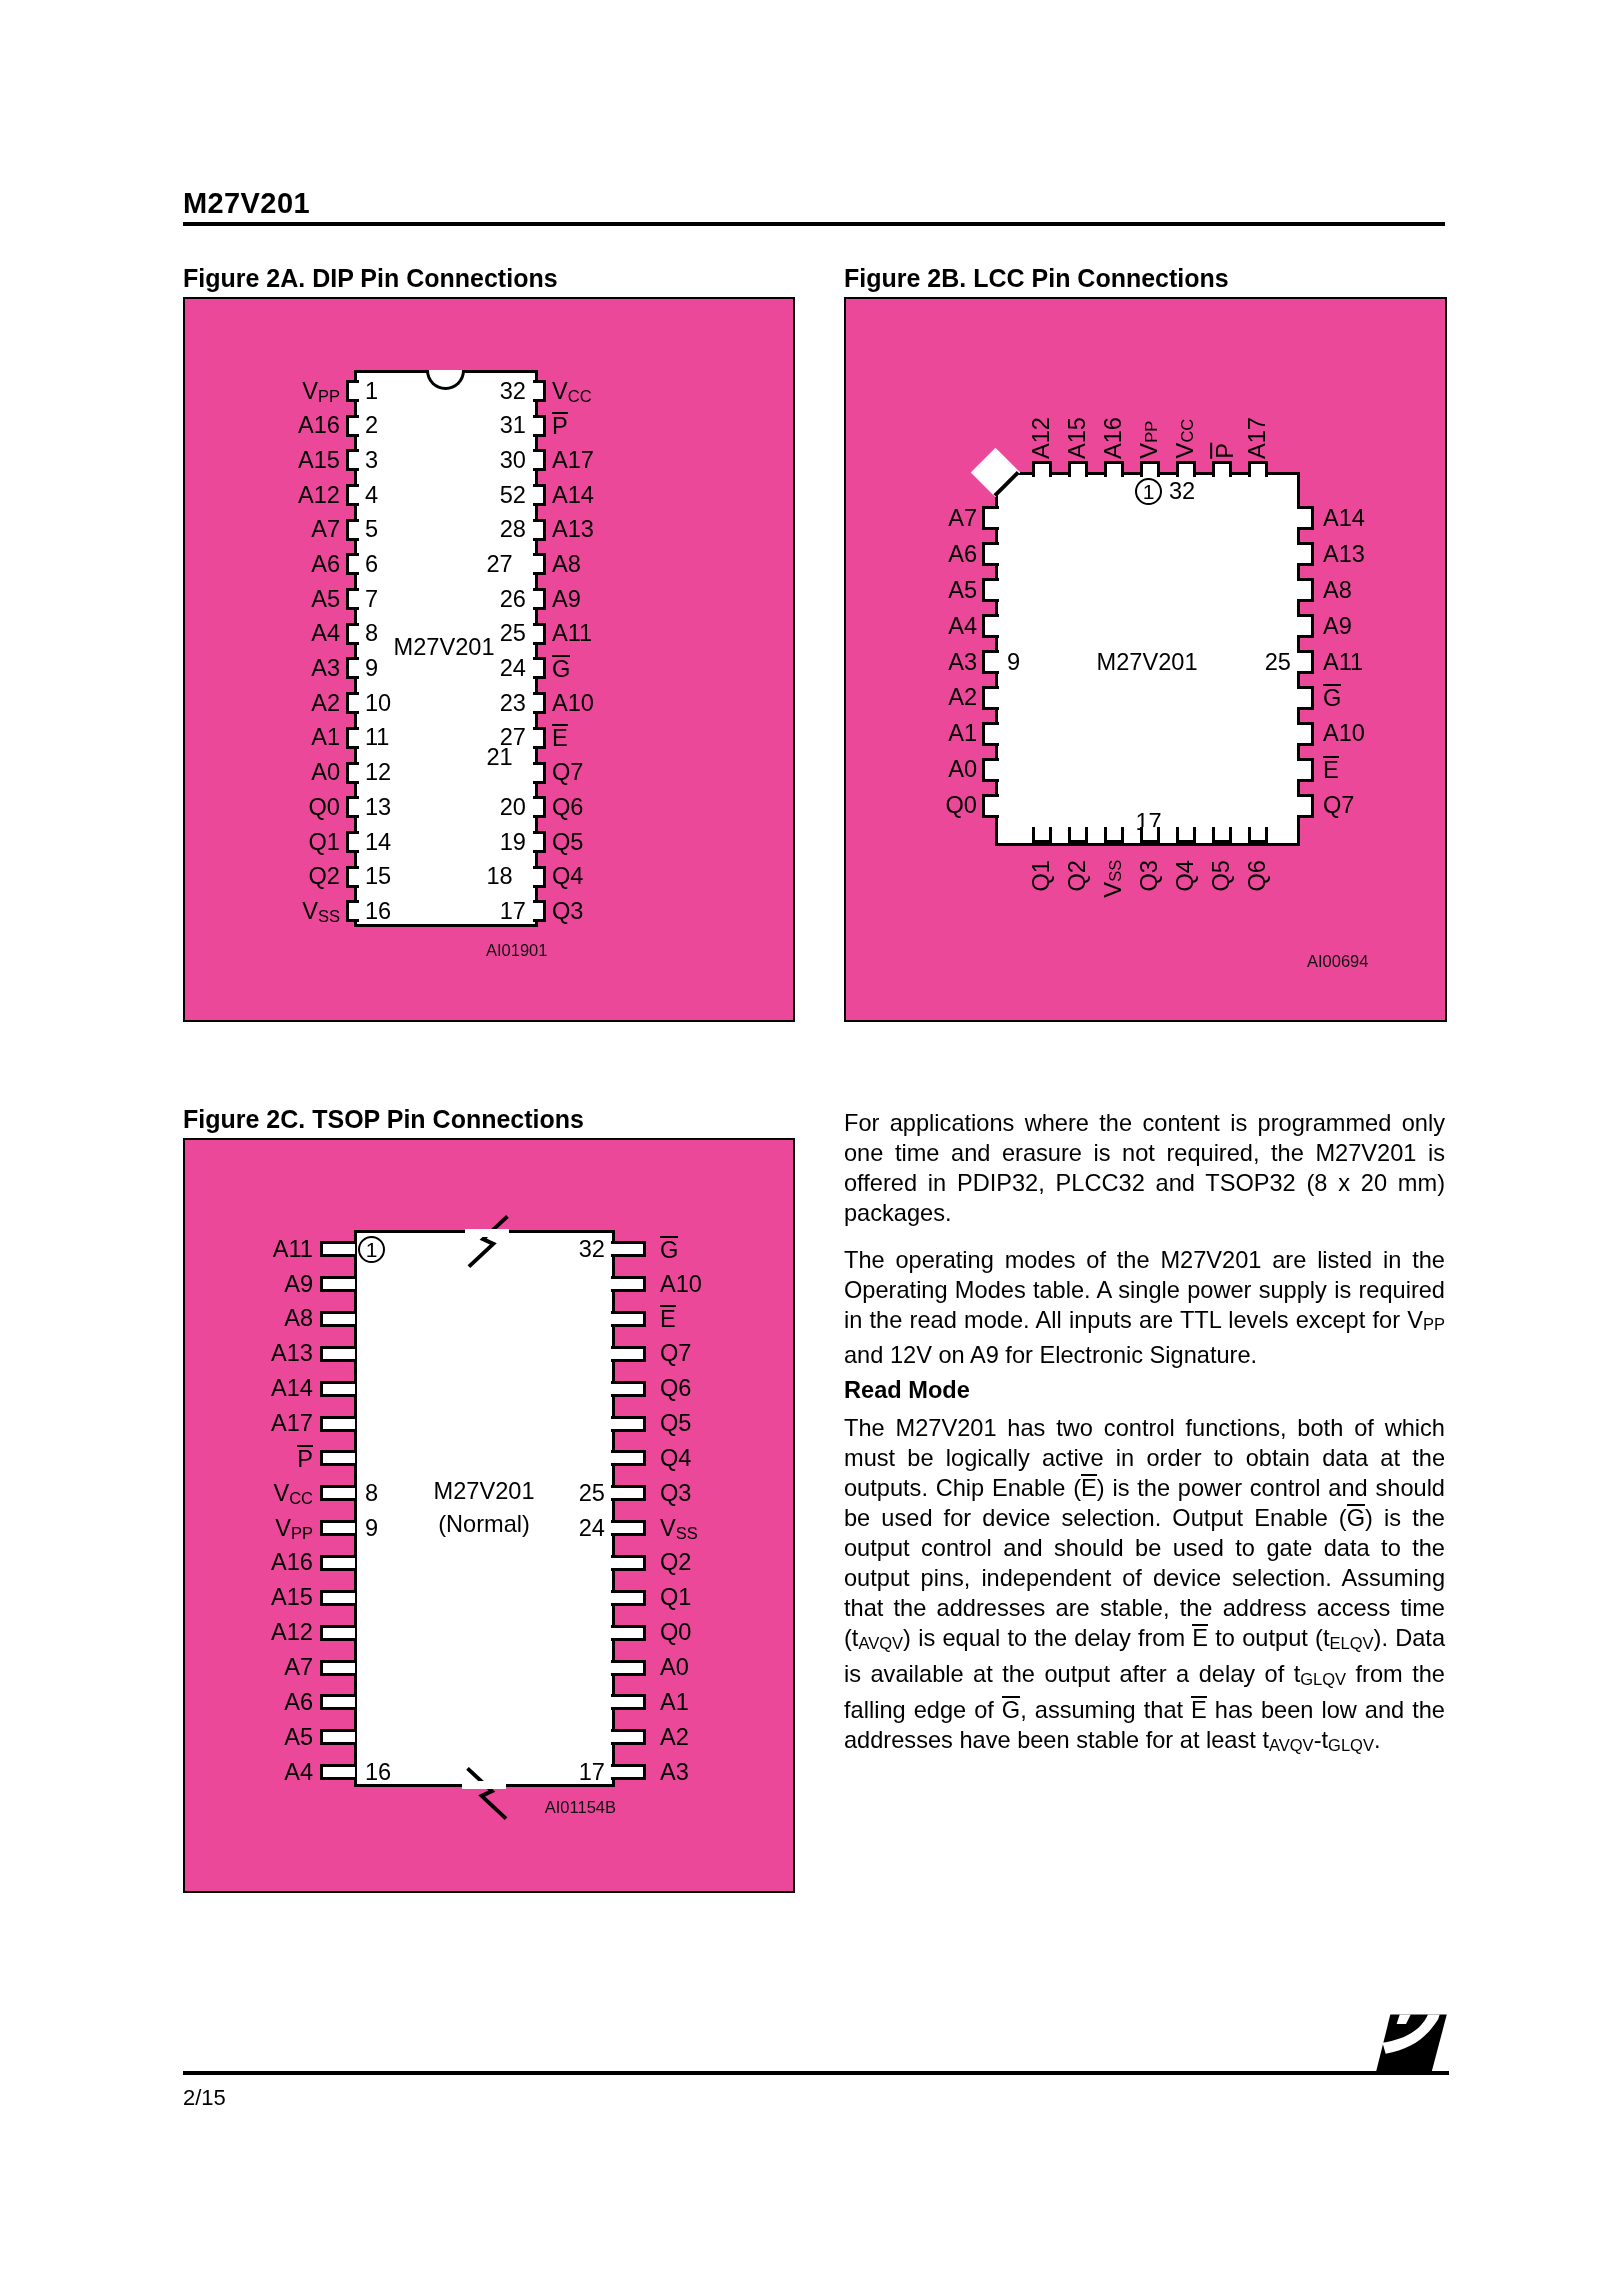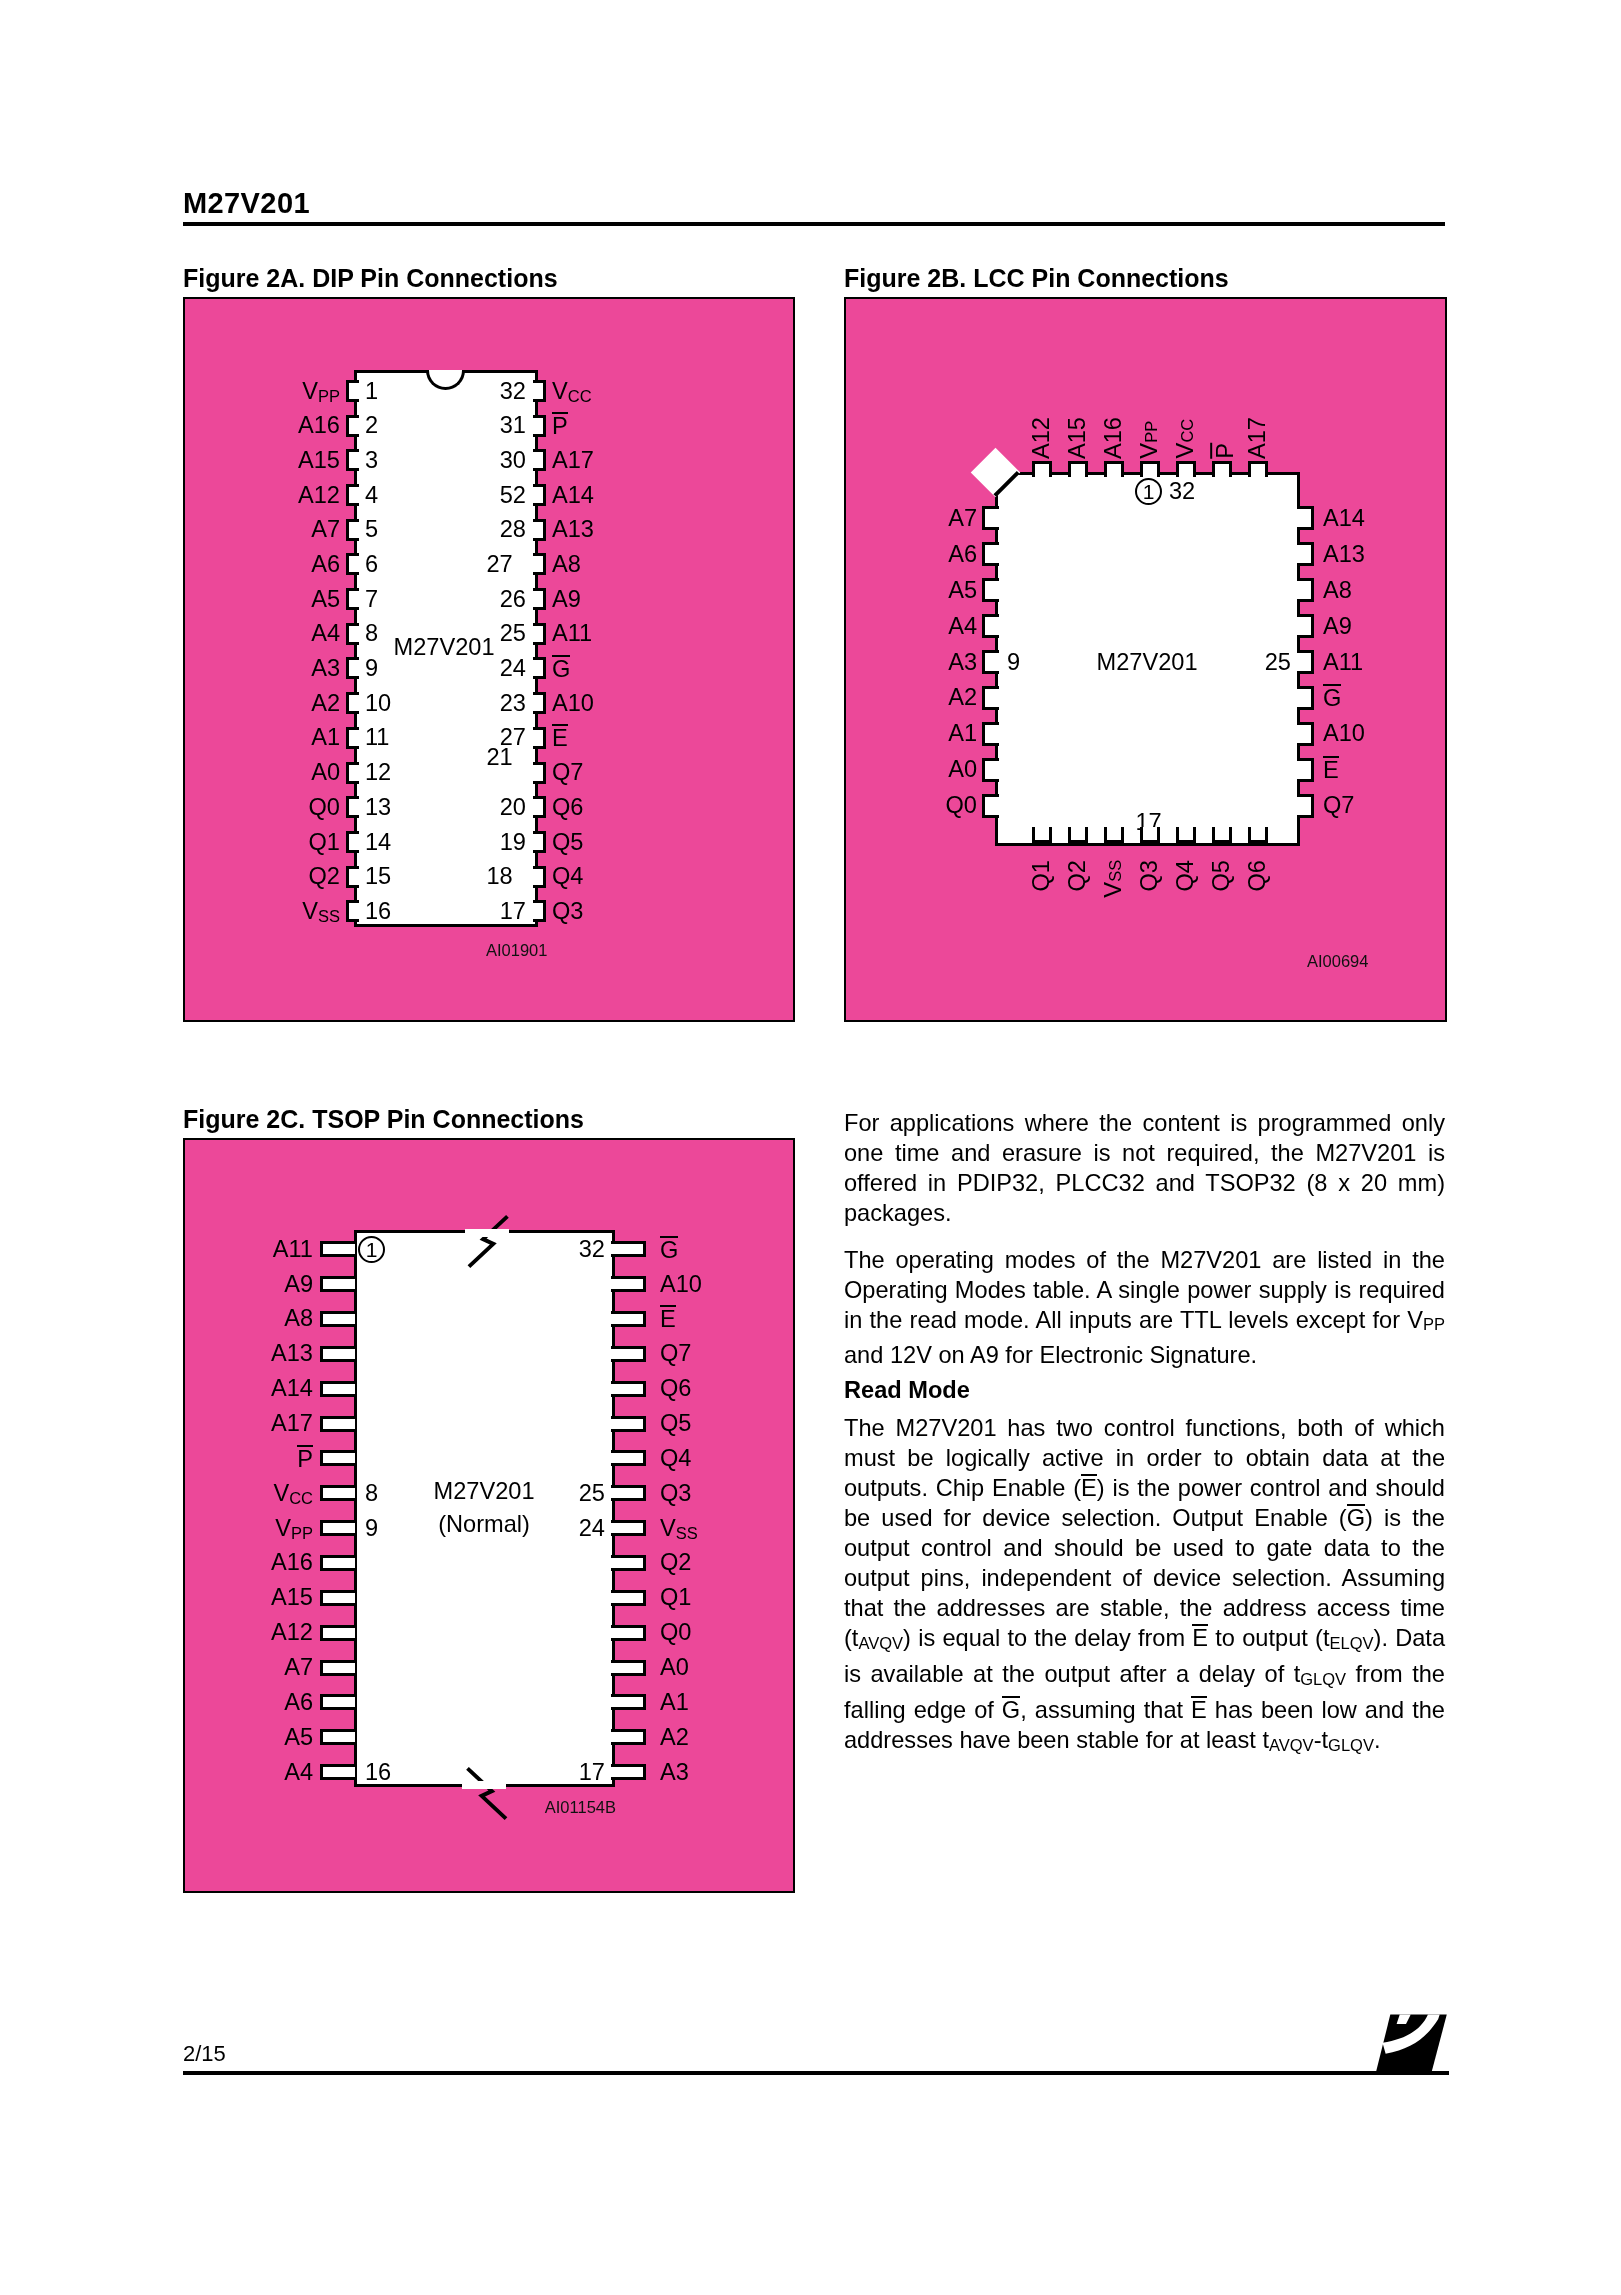--- a/index.html
+++ b/index.html
@@ -24,21 +24,21 @@
           font-size:21px; display:flex; align-items:center; justify-content:center; box-sizing:border-box; }
   .vlab { position:absolute; writing-mode:vertical-rl; transform:rotate(180deg);
           font-size:23.6px; line-height:23.6px; white-space:nowrap; }
   .sb { font-size:70%; position:relative; vertical-align:-0.18em; }
   .ov { display:inline-block; border-top:2.4px solid #000; line-height:1.0; padding-top:0.8px; }
   .vlab .ov { border-top:none; border-right:2.4px solid #000; padding-top:0; padding-right:1.6px; }
   .article { position:absolute; font-size:23.6px; line-height:30px; }
   .article p { margin:0; text-align:justify; }
   .article h3 { margin:0; font-size:25px; line-height:27px; font-weight:bold; }
   .article h4 { margin:0; font-size:23.6px; line-height:25px; font-weight:bold; }
-  .pgnum { font-size:22px; }
+  .pgnum { font-size:22px;margin-top:44px; }
   svg.mark { position:absolute; overflow:visible; }
 </style>
 </head>
 <body>
 
 <div class="page">
 
   <div class="abs doc-title" style="left:183px; top:187px;">M27V201</div>
   <div class="hrule" style="left:183px; top:222px; width:1262px; height:3.9px;"></div>
 

